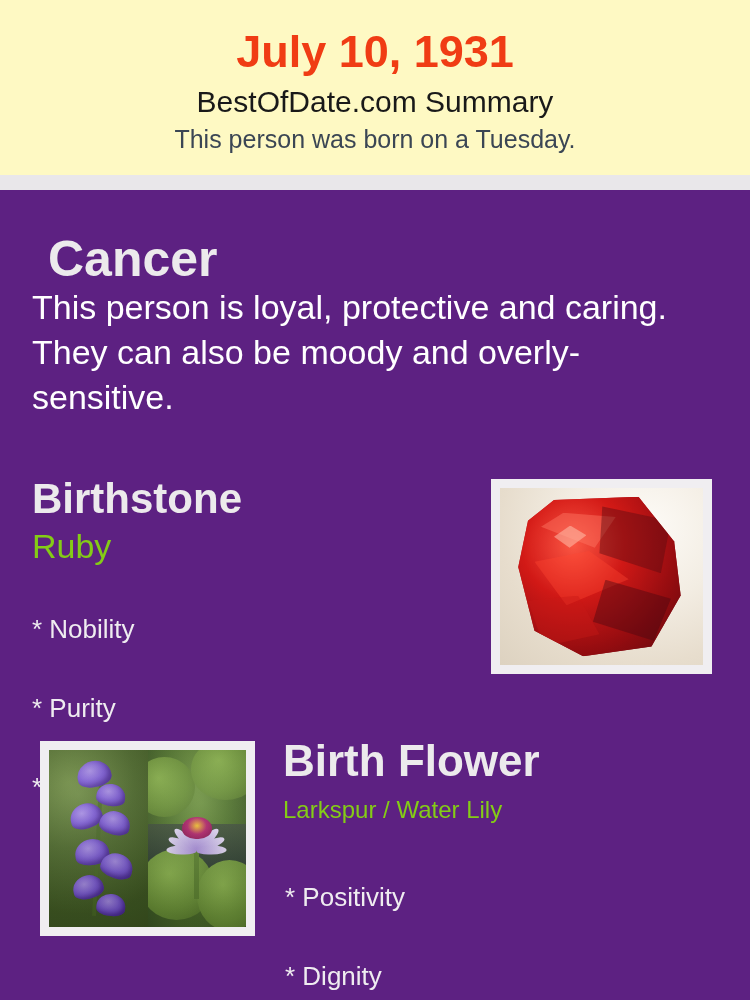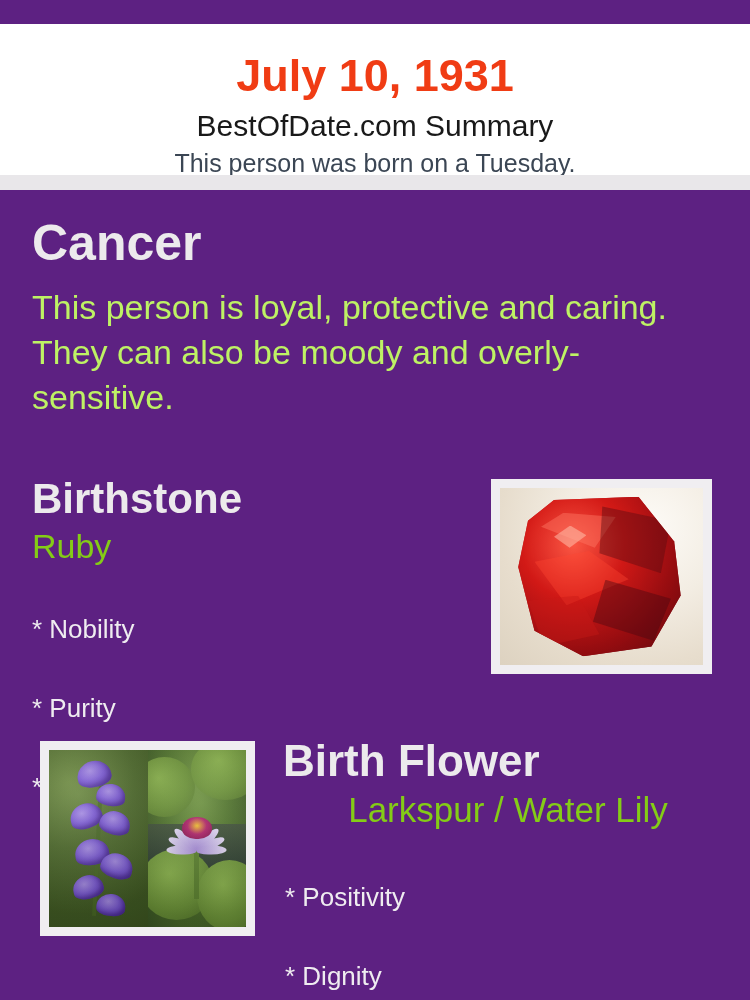--- a/index.html
+++ b/index.html
@@ -19,24 +19,23 @@
     overflow: hidden;
     background: #5d2182;
   }
 
   
   .header {
     position: absolute;
     left: 0; top: 0;
     width: 750px;
     height: 175px;
-    background: #ffffff;
+    background: #fef9c3;
     text-align: center;
     box-sizing: border-box;
-    margin-top: 24px;
   }
   .header-date {
     margin: 0;
     padding-top: 26px;
     font-size: 45px;
     line-height: 52px;
     font-weight: 700;
     color: #f03c14;
     letter-spacing: 0px;
   }
@@ -69,35 +68,35 @@
     position: absolute;
     left: 0; top: 190px;
     width: 750px;
     height: 810px;
     background: #5d2182;
   }
 
   .sign-title {
     position: absolute;
     left: 32px; top: 25px;
-    margin: 0;
+    margin: 16px;
     font-size: 50px;
     line-height: 56px;
     font-weight: 700;
     color: #eceaec;
   }
   .sign-desc {
     position: absolute;
     left: 32px; top: 95px;
     width: 640px;
     margin: 0;
     font-size: 34px;
     line-height: 45px;
     font-weight: 400;
-    color: #bef264;
+    color: #ffffff;
   }
 
   
   .stone-block {
     position: absolute;
     left: 32px; top: 285px;
     width: 440px;
   }
   .block-heading {
     margin: 0;
@@ -284,21 +283,21 @@
     left: 0; top: 0; width: 100%; height: 100%;
     background: radial-gradient(circle at 55% 30%, rgba(255,255,255,0.10) 0%, rgba(0,0,0,0.16) 85%);
   }
 
   .flower-block {
     position: absolute;
     left: 283px; top: 545px;
     width: 450px;
   }
   .flower-block .block-heading { font-size: 44px; line-height: 52px; }
-  .flower-block .block-value   { font-size: 35px; line-height: 42px; text-align: center; }
+  .flower-block .block-value   { font-size: 24px; line-height: 42px; }
   .flower-block .trait-list    { padding-top: 10px; padding-left: 2px; }
 </style>
 </head>
 <body>
 
 <div class="page">
 
   <div class="header">
     <h1 class="header-date">July 10, 1931</h1>
     <div class="header-site">BestOfDate.com Summary</div>

